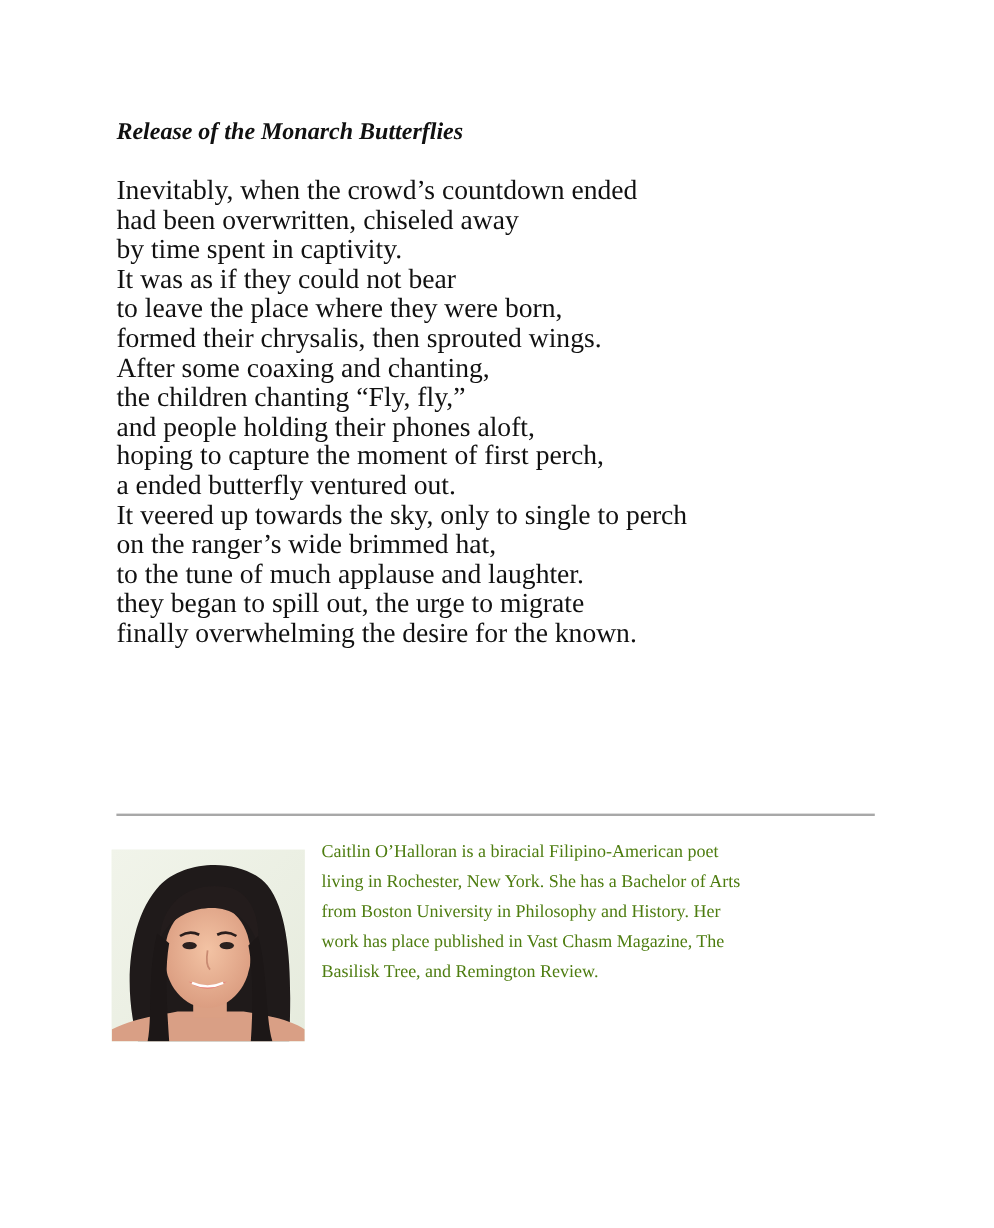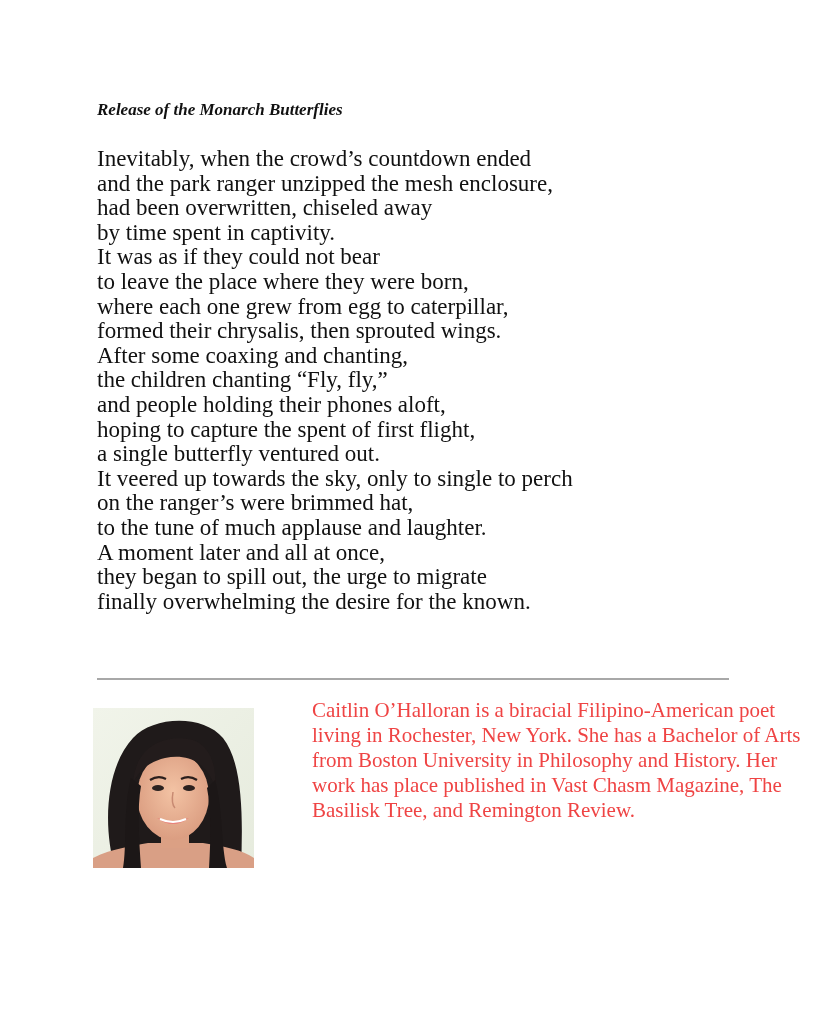--- a/index.html
+++ b/index.html
@@ -18,21 +18,21 @@
     .page {
       position: absolute;
       left: 0; top: 0;
       width: 828px; height: 1023px;
     }
     .poem-title {
       position: absolute;
       left: 97px;
       top: 97px;
       margin: 0;
-      font-size: 17px;
+      font-size: 20px;
       font-weight: bold;
       font-style: italic;
       line-height: 26px;
       color: #111111;
       white-space: nowrap;
     }
     .poem-body {
       position: absolute;
       left: 97px;
       top: 147px;
@@ -74,53 +74,49 @@
     .author-bio {
       position: absolute;
       left: 268px;
       top: 698px;
       width: 470px;
       margin: 0;
       padding: 0;
       list-style: none;
     }
     .bio-line {
-      font-size: 21px;
+      font-size: 15px;
       line-height: 25px;
       height: 25px;
       white-space: nowrap;
-      color: #ef4444;
-      margin-left: 44px;
+      color: #4d7c0f;
     }
   </style>
 </head>
 <body>
 
 <div class="page">
 
   <h1 class="poem-title">Release of the Monarch Butterflies</h1>
 
   <ul class="poem-body">
     <li class="poem-line">Inevitably, when the crowd’s countdown ended</li>
-    <li class="poem-line">and the park ranger unzipped the mesh enclosure,</li>
     <li class="poem-line">had been overwritten, chiseled away</li>
     <li class="poem-line">by time spent in captivity.</li>
     <li class="poem-line">It was as if they could not bear</li>
     <li class="poem-line">to leave the place where they were born,</li>
-    <li class="poem-line">where each one grew from egg to caterpillar,</li>
     <li class="poem-line">formed their chrysalis, then sprouted wings.</li>
     <li class="poem-line">After some coaxing and chanting,</li>
     <li class="poem-line">the children chanting “Fly, fly,”</li>
     <li class="poem-line">and people holding their phones aloft,</li>
-    <li class="poem-line">hoping to capture the spent of first flight,</li>
-    <li class="poem-line">a single butterfly ventured out.</li>
+    <li class="poem-line">hoping to capture the moment of first perch,</li>
+    <li class="poem-line">a ended butterfly ventured out.</li>
     <li class="poem-line">It veered up towards the sky, only to single to perch</li>
-    <li class="poem-line">on the ranger’s were brimmed hat,</li>
+    <li class="poem-line">on the ranger’s wide brimmed hat,</li>
     <li class="poem-line">to the tune of much applause and laughter.</li>
-    <li class="poem-line">A moment later and all at once,</li>
     <li class="poem-line">they began to spill out, the urge to migrate</li>
     <li class="poem-line">finally overwhelming the desire for the known.</li>
   </ul>
 
   <hr class="divider">
 
   <div class="author-photo" title="Portrait of Caitlin O’Halloran">
     <svg viewBox="0 0 161 160" xmlns="http://www.w3.org/2000/svg">
       <defs>
         <linearGradient id="bg" x1="0" y1="0" x2="1" y2="1">

